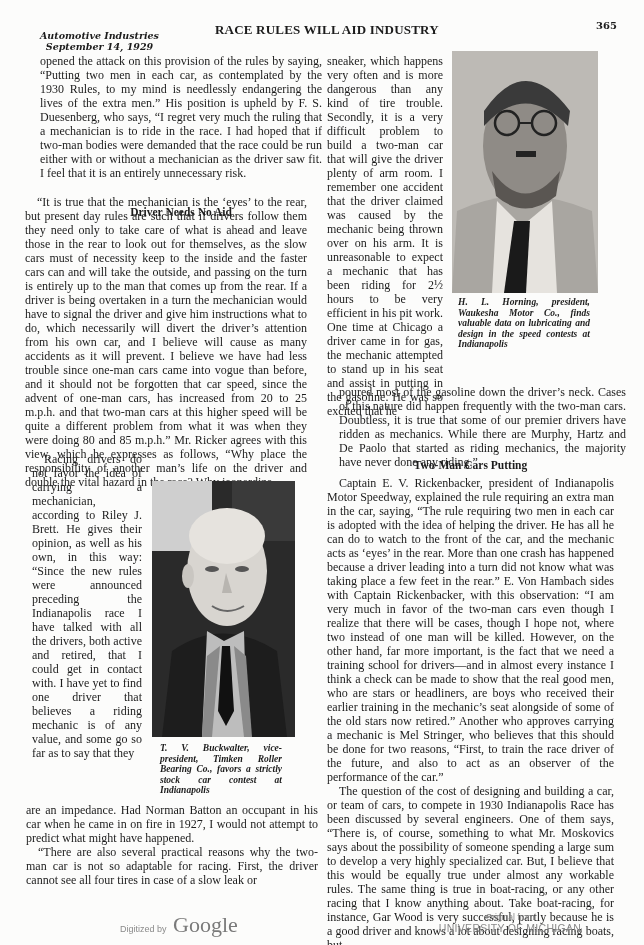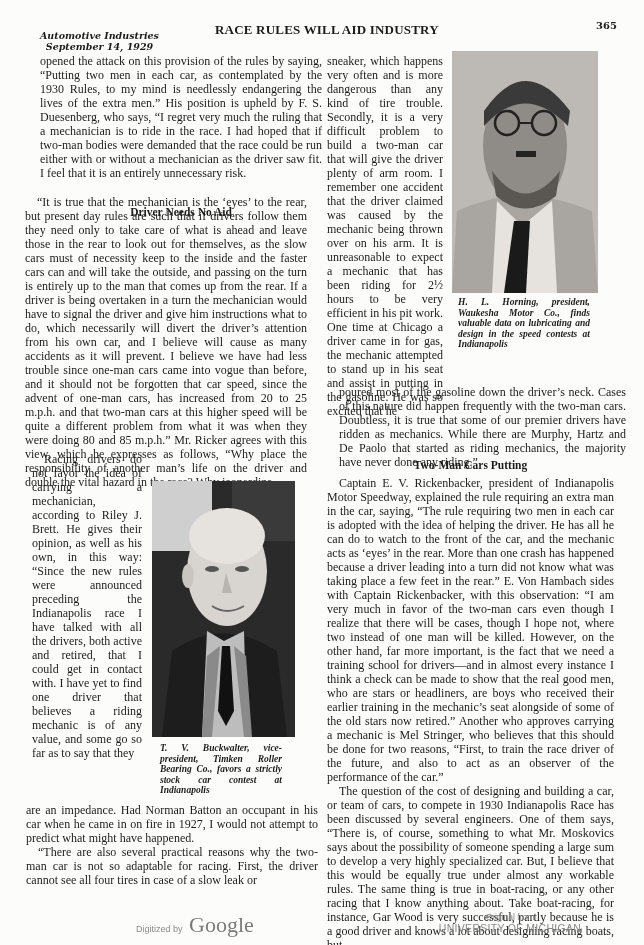--- a/index.html
+++ b/index.html
@@ -12,21 +12,21 @@
   .hdr-page { position:absolute; left:596px; top:20px; font-size:10px; font-weight:bold; }
   .txt { position:absolute; font-family:"Liberation Serif", serif; font-size:12px;
          line-height:14px; text-align:justify; margin:0; }
   .txt p { margin:0; }
   .txt p.ind { text-indent:12px; }
   .subhead { position:absolute; font-family:"Liberation Serif", serif; font-weight:bold;
              font-size:11.5px; text-align:center; }
   .photo { position:absolute; overflow:hidden; }
   .caption { position:absolute; font-family:"Liberation Serif", serif; font-style:italic;
              font-weight:bold; font-size:9.5px; line-height:10.5px; text-align:justify; }
-  .footer-left { position:absolute; left:136px; top:912px; font-family:"Liberation Sans", sans-serif;
+  .footer-left { position:absolute; left:120px; top:912px; font-family:"Liberation Sans", sans-serif;
                  font-size:9px; color:#8a8a8a; }
   .footer-left .g { font-family:"Liberation Serif", serif; font-size:22px; color:#7a7a7a; margin-left:4px; }
   .footer-right { position:absolute; left:400px; top:912px; font-family:"Liberation Sans", sans-serif;
                   color:#888; text-align:center; width:220px; }
   .footer-right .a { font-size:8.5px; }
   .footer-right .b { font-size:10.5px; letter-spacing:0.3px; }
 </style>
 </head>
 <body>
 

